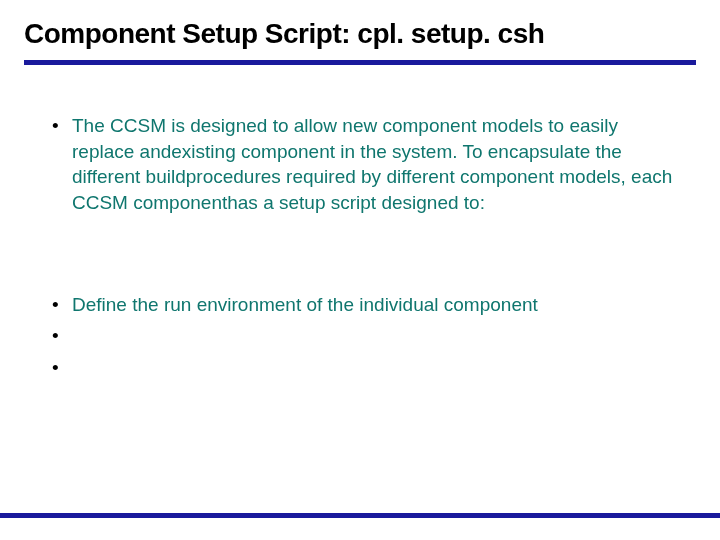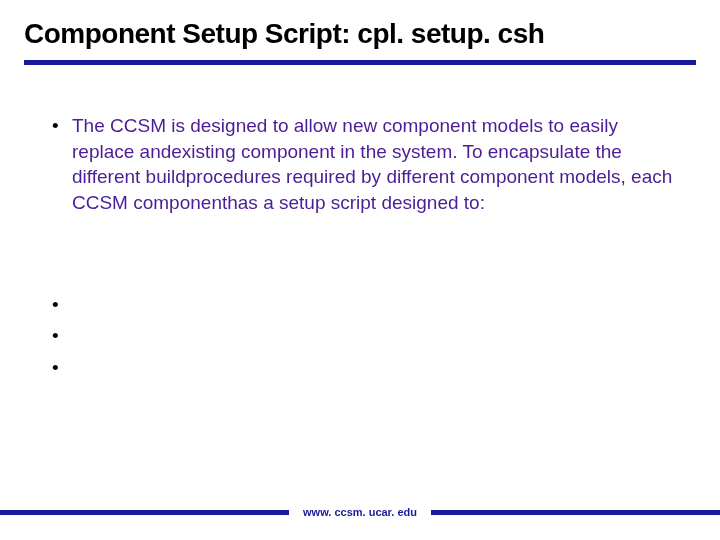--- a/index.html
+++ b/index.html
@@ -39,21 +39,21 @@
   }
   .bullet-mark {
     width: 20px;
     flex-shrink: 0;
     font-size: 19px;
     color: #000;
     line-height: 1.35;
   }
   .bullet-text {
     font-size: 19px;
-    color: #4c1d95;
+    color: #0f766e;
     line-height: 1.35;
   }
   .spacer {
     height: 70px;
   }
   .footer {
     position: absolute;
     left: 0;
     right: 0;
     bottom: 22px;
@@ -88,28 +88,28 @@
       <div class="bullet-mark">•</div>
       <div class="bullet-text">The CCSM is designed to allow new component models to easily replace andexisting component in the system.  To encapsulate the different buildprocedures required by different component models, each CCSM componenthas a setup script designed to:</div>
     </div>
   </div>
 
   <div class="spacer"></div>
 
   <div class="bullets">
     <div class="bullet-item">
       <div class="bullet-mark">•</div>
+      <div class="bullet-text">Define the run environment of the individual component</div>
     </div>
     <div class="bullet-item">
       <div class="bullet-mark">•</div>
     </div>
     <div class="bullet-item">
       <div class="bullet-mark">•</div>
     </div>
   </div>
 
   <div class="footer">
     <div class="footer-line"></div>
-    <div class="footer-text">www. ccsm. ucar. edu</div>
     <div class="footer-line"></div>
   </div>
 
 </div>
 
 </body></html>

